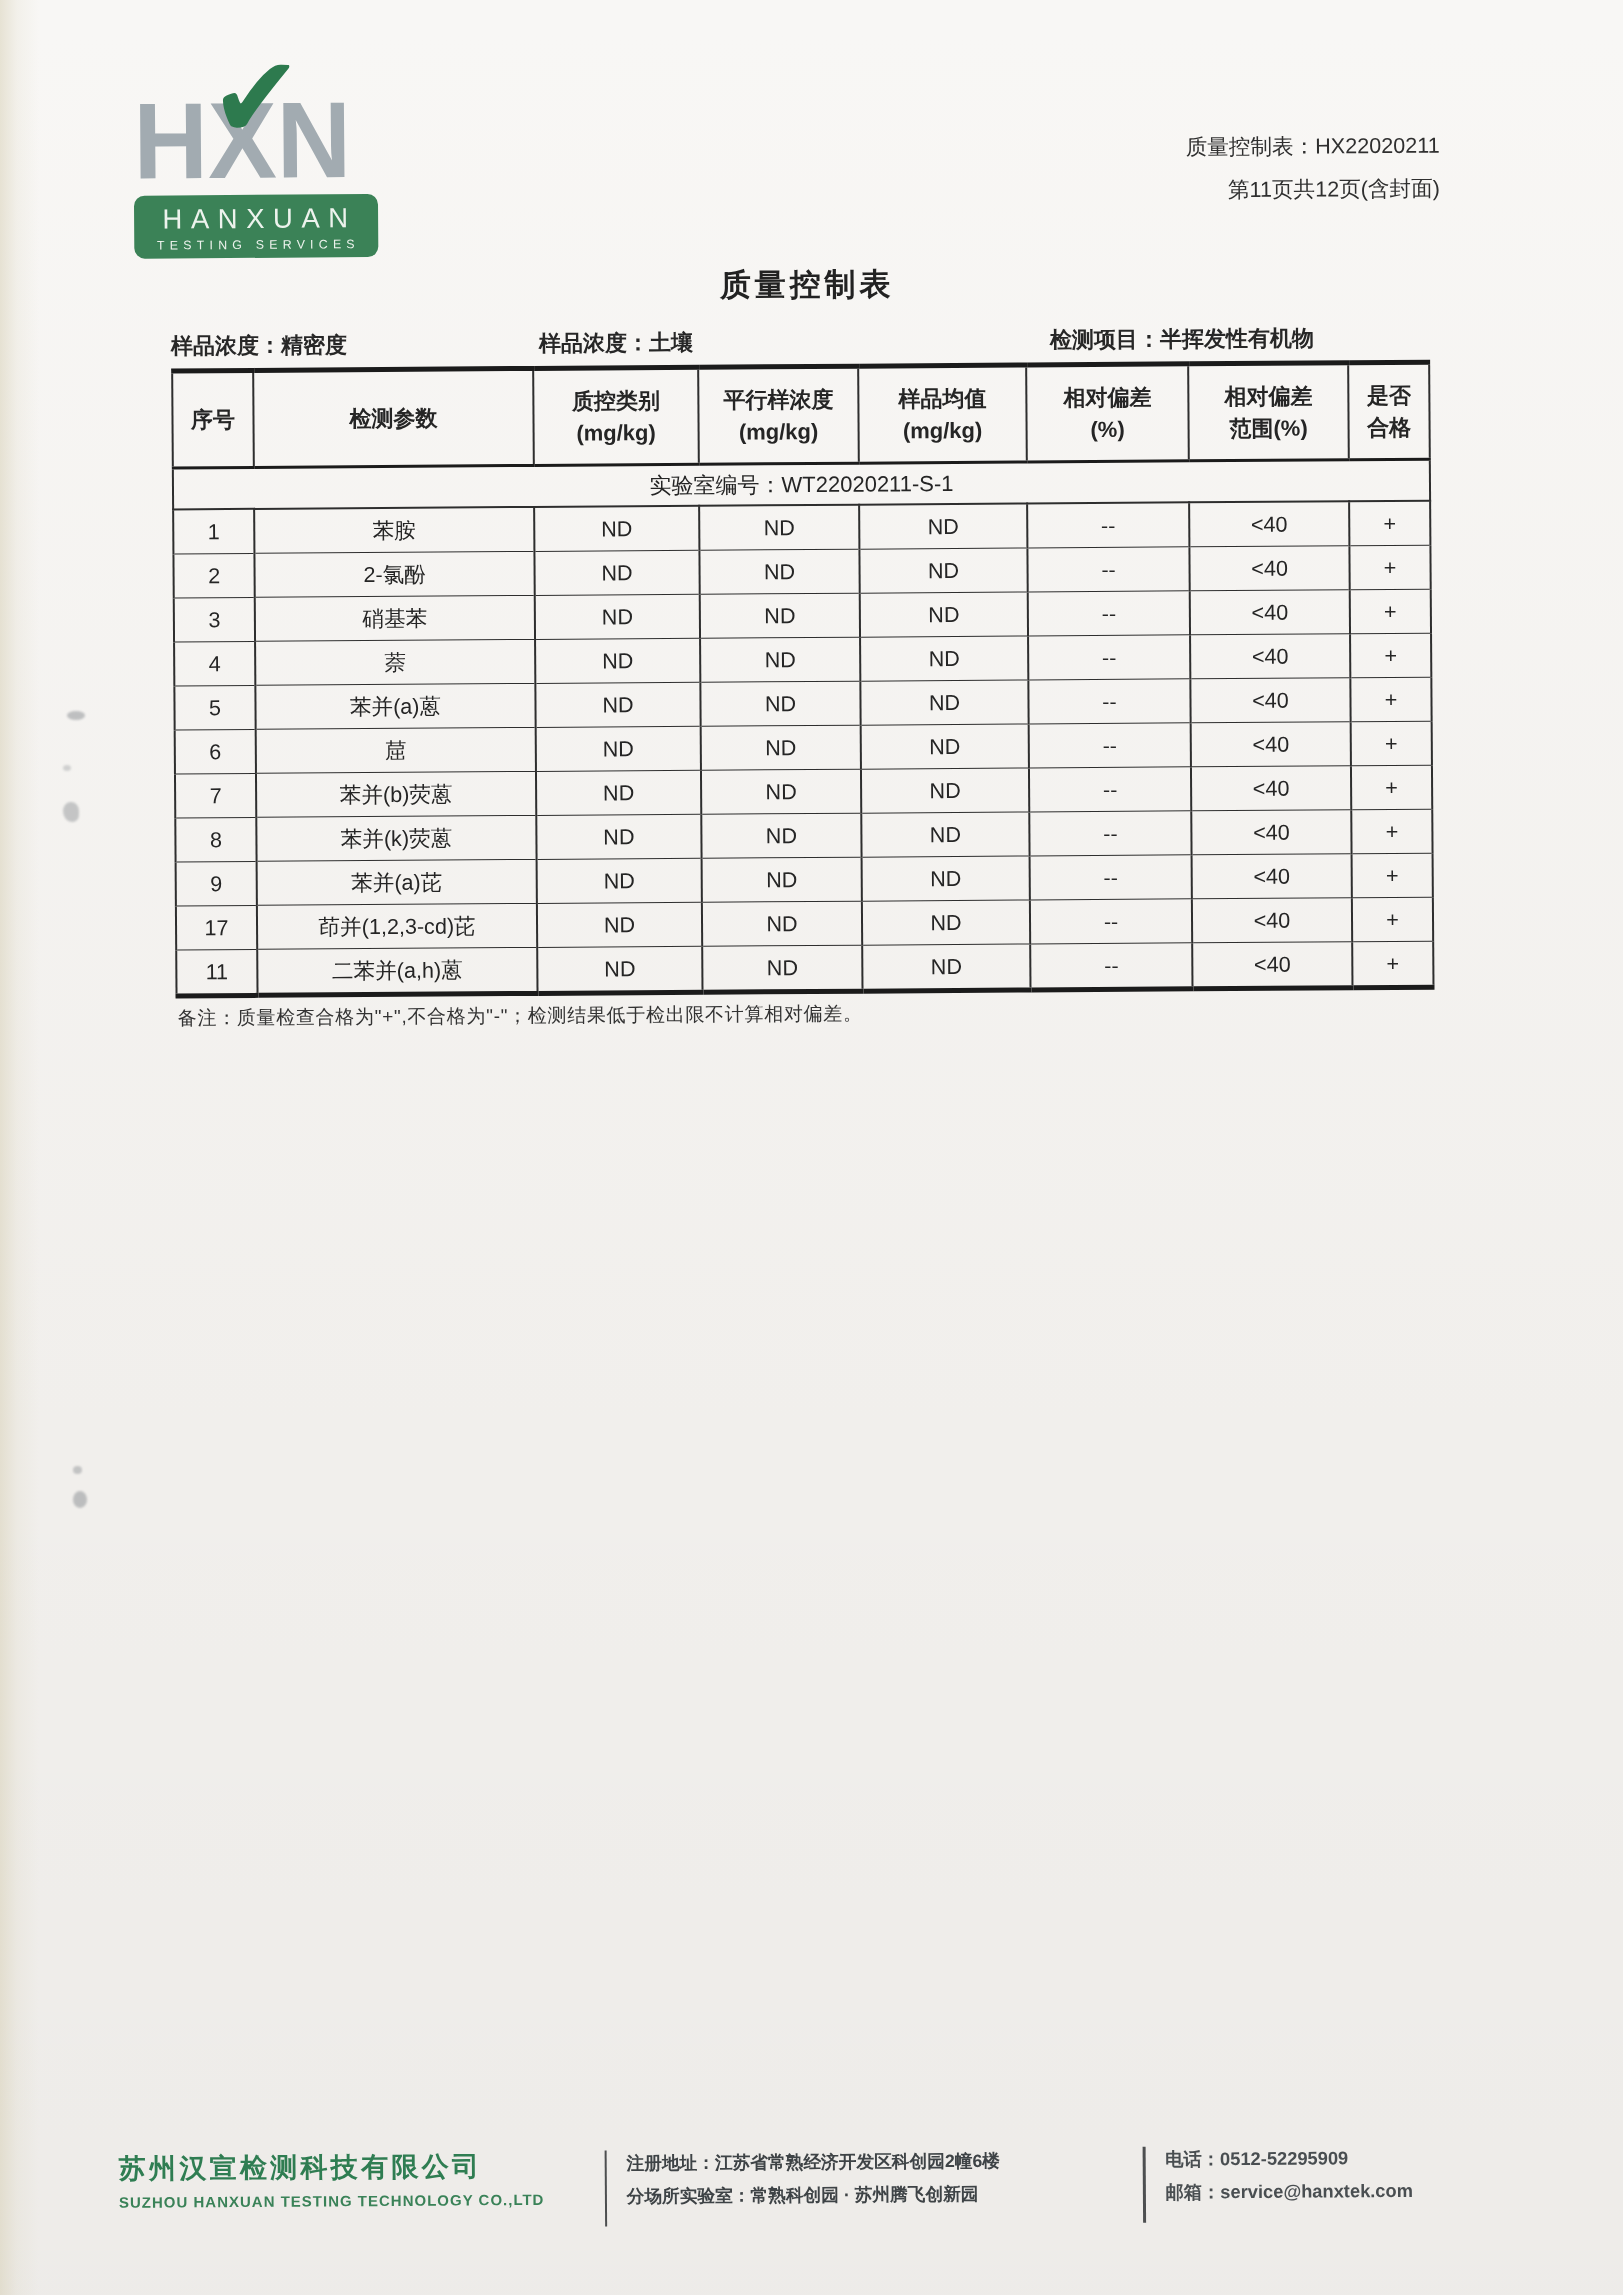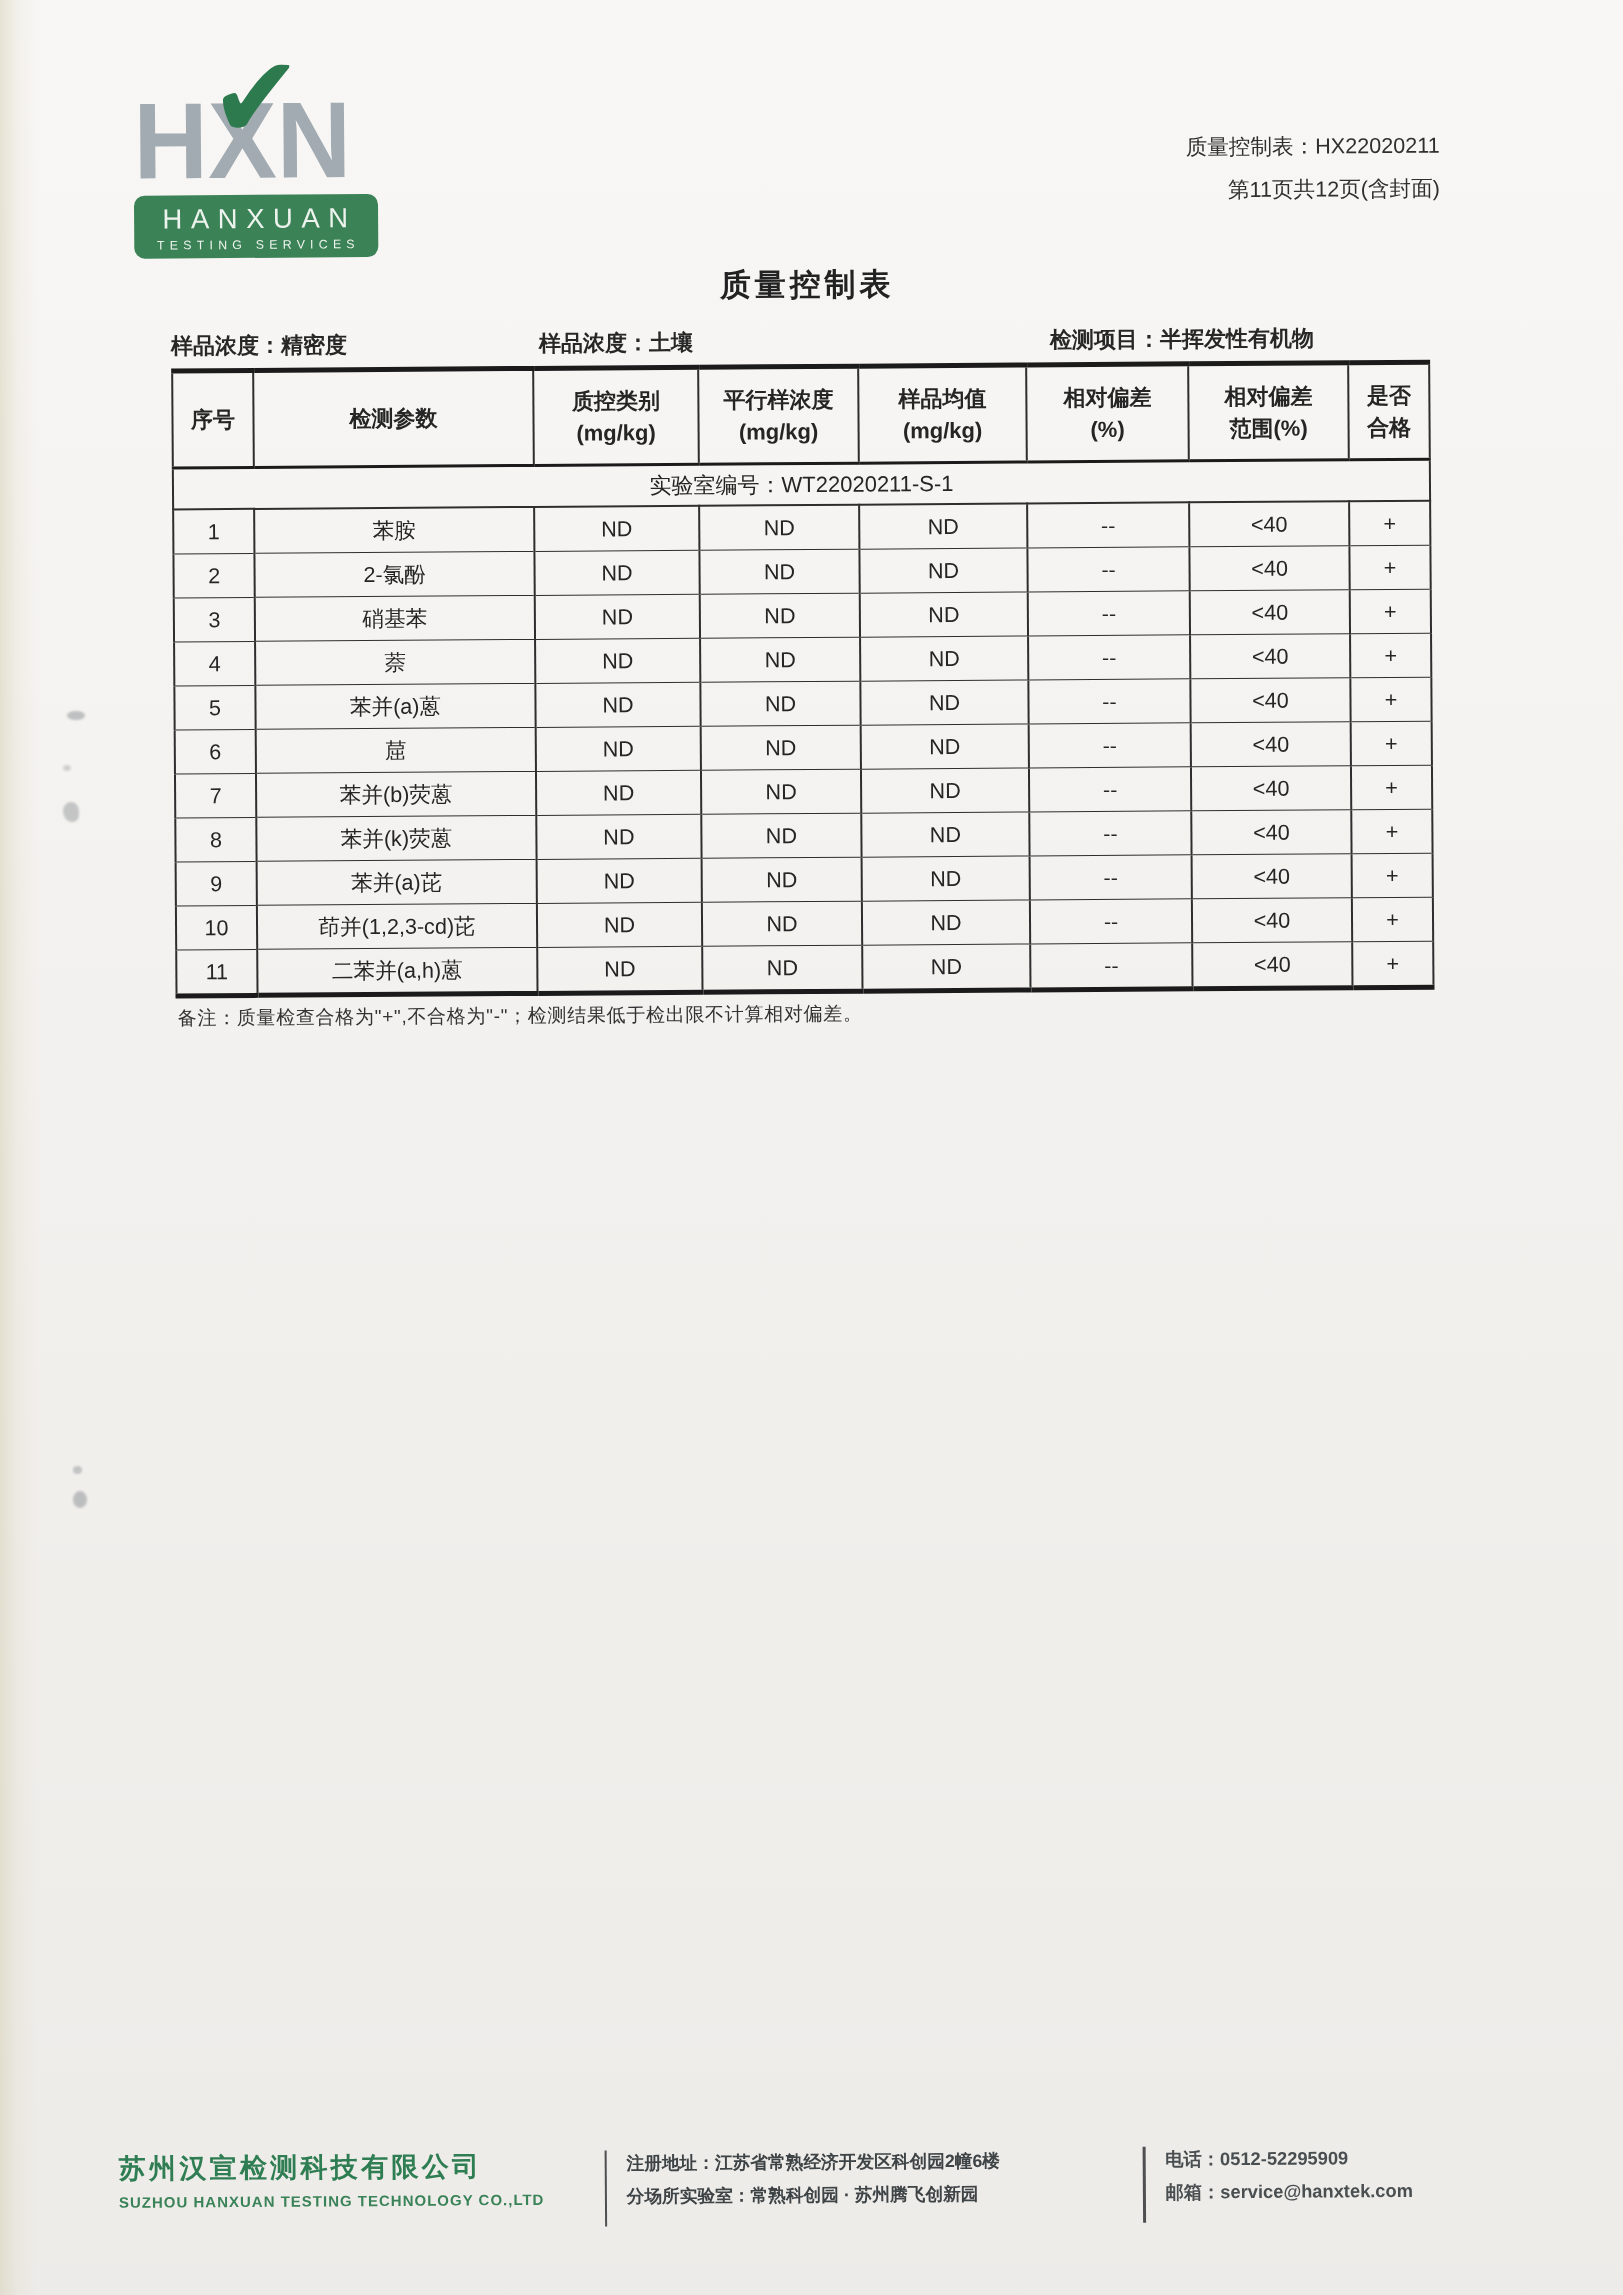--- a/index.html
+++ b/index.html
@@ -246,21 +246,21 @@
           <td class="c-no">9</td>
           <td class="c-param">苯并(a)芘</td>
           <td class="c-val">ND</td>
           <td class="c-val">ND</td>
           <td class="c-val">ND</td>
           <td class="c-dev">--</td>
           <td class="c-range">&lt;40</td>
           <td class="c-pass">+</td>
         </tr>
         <tr class="data-row">
-          <td class="c-no">10</td>
+          <td class="c-no">17</td>
           <td class="c-param">茚并(1,2,3-cd)芘</td>
           <td class="c-val">ND</td>
           <td class="c-val">ND</td>
           <td class="c-val">ND</td>
           <td class="c-dev">--</td>
           <td class="c-range">&lt;40</td>
           <td class="c-pass">+</td>
         </tr>
         <tr class="data-row">
           <td class="c-no">11</td>

